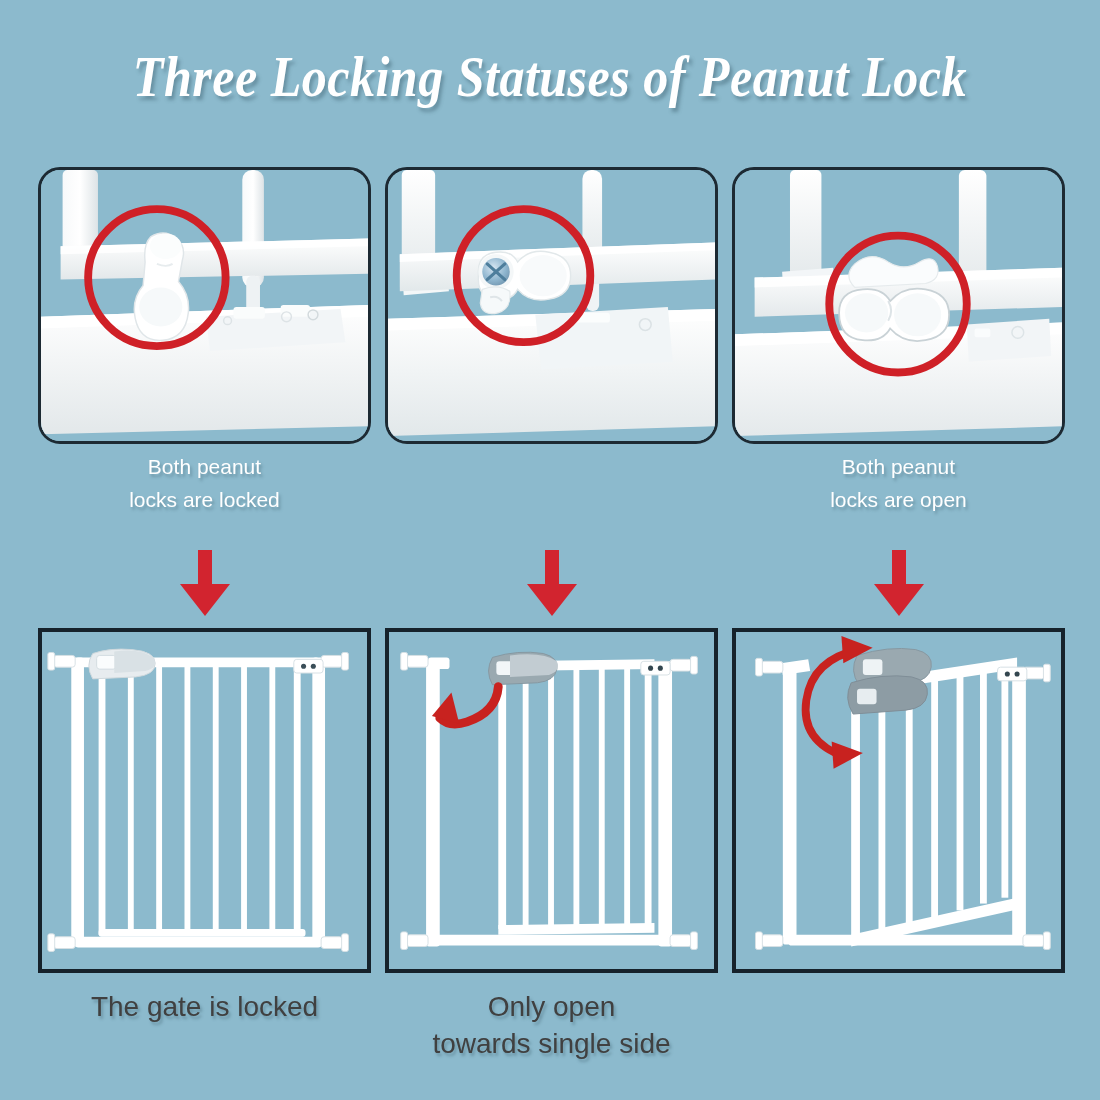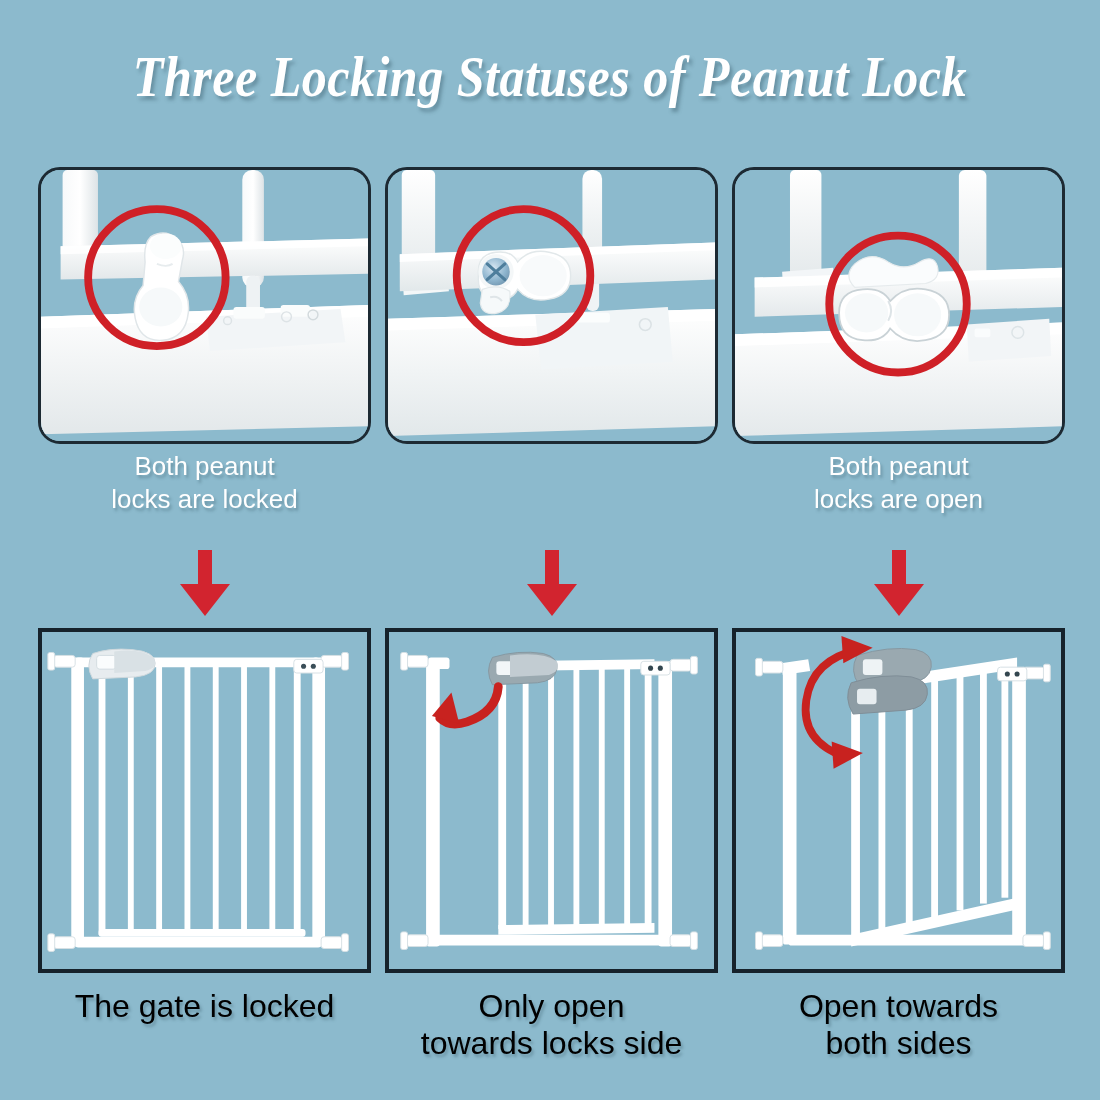--- a/index.html
+++ b/index.html
@@ -53,21 +53,21 @@
   .photo-inner{ position:absolute; inset:0; }
 
   .pp-svg{ position:absolute; inset:0; width:100%; height:100%; display:block; }
 
   
   .row-cap-top{ top:450px; height:80px; }
   .cap{
     width:333px;
     text-align:center;
     color:#ffffff;
-    font-size:26px;
+    font-size:21px;
     line-height:33px;
     font-weight:normal;
     text-shadow:2px 3px 3px rgba(60,95,110,0.40);
     white-space:pre-line;
   }
 
   
   .row-arrows{ top:550px; height:75px; }
   .arrow-cell{ width:333px; display:flex; justify-content:center; }
 
@@ -80,22 +80,22 @@
     background:#8cbacd;
     overflow:hidden;
   }
   .gate-svg{ position:absolute; inset:0; width:100%; height:100%; display:block; }
 
   
   .row-cap-bottom{ top:988px; height:95px; }
   .cap-b{
     width:333px;
     text-align:center;
-    color:#000000;
-    font-size:32px;
+    color:#404040;
+    font-size:28px;
     line-height:37px;
     text-shadow:2px 3px 3px rgba(60,95,110,0.40);
     white-space:pre-line;
   }
 </style>
 </head>
 <body>
 
 <div class="title-wrap">
   <h1 class="title">Three Locking Statuses of  Peanut Lock</h1>
@@ -474,19 +474,15 @@
     </div>
   </div>
 </div>
 
 <div class="row row-cap-bottom">
   <div class="col c1">
       <div class="cap-b">The gate is locked</div>
     </div>
   <div class="col c2">
       <div class="cap-b">Only open
-towards locks side</div>
-    </div>
-  <div class="col c3">
-      <div class="cap-b">Open towards
-both sides</div>
+towards single side</div>
     </div>
 </div>
 
 </body></html>

